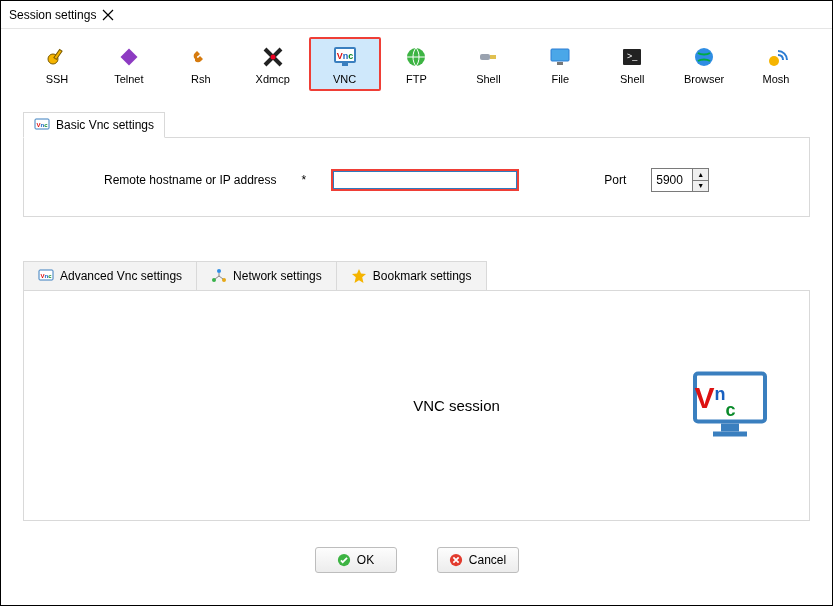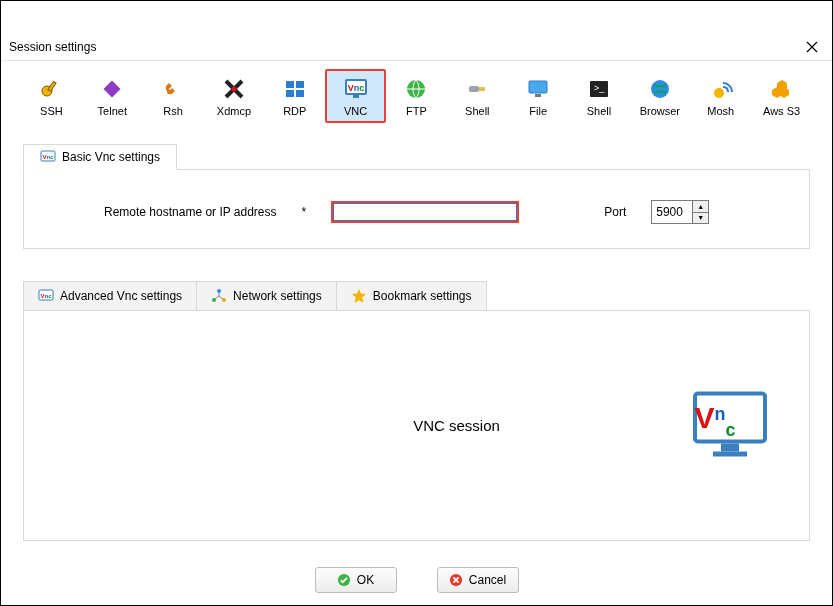--- a/index.html
+++ b/index.html
@@ -14,24 +14,23 @@
     width: 833px;
     height: 606px;
     border: 1px solid #000;
     position: relative;
     background: #fff;
   }
   .titlebar {
     height: 28px;
     display: flex;
     align-items: center;
-    justify-content: space-between;
+    justify-content: flex-start;
     padding: 0 8px;
     border-bottom: 1px solid #e5e5e5;
-    margin-top: 32px;
   }
   .titlebar-title { font-size: 12px; }
   .titlebar-close {
     font-size: 14px;
     width: 24px; height: 24px;
     display: flex; align-items: center; justify-content: center;
     cursor: pointer;
   }
   .toolbar {
     display: flex;
@@ -68,21 +67,21 @@
   .basic-panel {
     border: 1px solid #d9d9d9;
     position: relative;
     padding: 30px 20px 24px 20px;
     margin-top: 32px;
   }
   .basic-tab {
     position: absolute;
     top: -26px; left: -1px;
     height: 26px;
-    padding: 0 16px;
+    padding: 0 10px;
     border: 1px solid #d9d9d9;
     border-bottom: 1px solid #fff;
     background: #fff;
     display: flex; align-items: center; gap: 6px;
     font-size: 12px;
   }
   .basic-row {
     display: flex;
     align-items: center;
     gap: 25px;
@@ -121,21 +120,21 @@
     display: flex; align-items: center; justify-content: center;
     font-size: 7px;
     background: #efefef;
     cursor: pointer;
   }
   .spin div:first-child { border-bottom: 1px solid #7a7a7a; }
 
   
   .tabstrip {
     display: flex;
-    margin-top: 32px;
+    margin-top: 44px;
     border-bottom: 1px solid #d9d9d9;
   }
   .tabstrip .tab {
     padding: 6px 14px;
     border: 1px solid #d9d9d9;
     border-bottom: none;
     background: #f3f3f3;
     margin-right: -1px;
     display: flex; align-items: center; gap: 6px;
     font-size: 12px;
@@ -226,31 +225,20 @@
     </div>
     <div class="tool-item">
       <span class="ticon">
         <svg viewBox="0 0 24 24" width="24" height="24">
             <path d="M4 4 L20 20 M20 4 L4 20" stroke="#222" stroke-width="4"></path>
             <circle cx="12" cy="12" r="2.5" fill="#e02"></circle>
           </svg>
       </span>
       <span class="tlabel">Xdmcp</span>
     </div>
-    <div class="tool-item">
-      <span class="ticon">
-        <svg viewBox="0 0 24 24" width="24" height="24">
-            <rect x="3" y="4" width="8" height="7" fill="#2b7cd3"></rect>
-            <rect x="13" y="4" width="8" height="7" fill="#2b7cd3"></rect>
-            <rect x="3" y="13" width="8" height="7" fill="#2b7cd3"></rect>
-            <rect x="13" y="13" width="8" height="7" fill="#2b7cd3"></rect>
-          </svg>
-      </span>
-      <span class="tlabel">RDP</span>
-    </div>
     <div class="tool-item selected">
       <span class="ticon">
         <svg viewBox="0 0 24 24" width="24" height="24">
             <rect x="2" y="3" width="20" height="14" rx="1" fill="#fff" stroke="#3a7fbf" stroke-width="2"></rect>
             <text x="12" y="14" text-anchor="middle" font-size="9" font-family="Arial" font-weight="bold"><tspan fill="#d11">V</tspan><tspan fill="#1860c0">n</tspan><tspan fill="#0a8a2a">c</tspan></text>
             <rect x="9" y="18" width="6" height="3" fill="#3a7fbf"></rect>
           </svg>
       </span>
       <span class="tlabel">VNC</span>
     </div>
@@ -301,30 +289,20 @@
     </div>
     <div class="tool-item">
       <span class="ticon">
         <svg viewBox="0 0 24 24" width="24" height="24">
             <circle cx="10" cy="16" r="5" fill="#f5b400"></circle>
             <path d="M14 10c3 0 5 2 5 5" stroke="#2b7cd3" stroke-width="2" fill="none"></path>
             <path d="M14 6c5 0 9 4 9 9" stroke="#2b7cd3" stroke-width="2" fill="none"></path>
           </svg>
       </span>
       <span class="tlabel">Mosh</span>
-    </div>
-    <div class="tool-item">
-      <span class="ticon">
-        <svg viewBox="0 0 24 24" width="24" height="24">
-            <path d="M12 3l5 3v5l-5 3-5-3V6z" fill="#f2a100"></path>
-            <path d="M5 12l5 3v5l-5 3-5-3v-5z" fill="#f2a100" transform="translate(2,-2)"></path>
-            <path d="M14 12l5 3v5l-5 3-5-3v-5z" fill="#f2a100" transform="translate(0,-2)"></path>
-          </svg>
-      </span>
-      <span class="tlabel">Aws S3</span>
     </div>
   </div>
 
   <div class="content">
 
     <div class="basic-panel">
       <div class="basic-tab">
         <span class="small-icon">
           <svg viewBox="0 0 16 16" width="16" height="16">
               <rect x="1" y="2" width="14" height="10" rx="1" fill="#fff" stroke="#3a7fbf"></rect>

